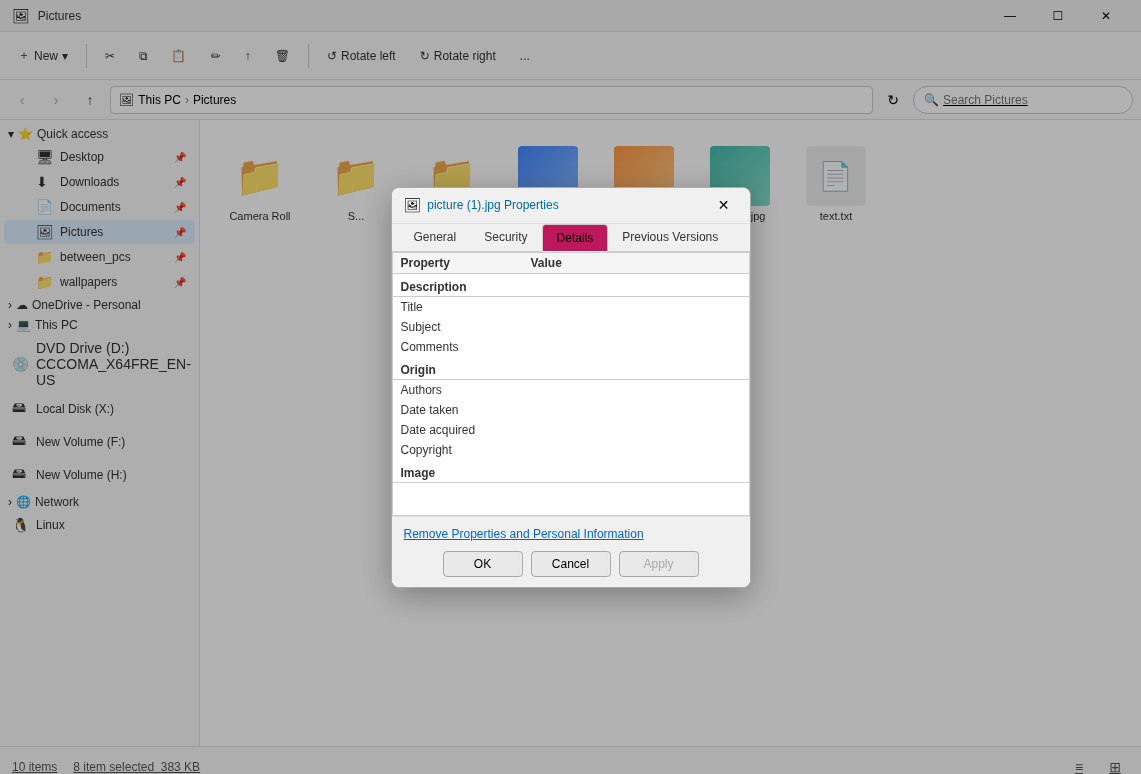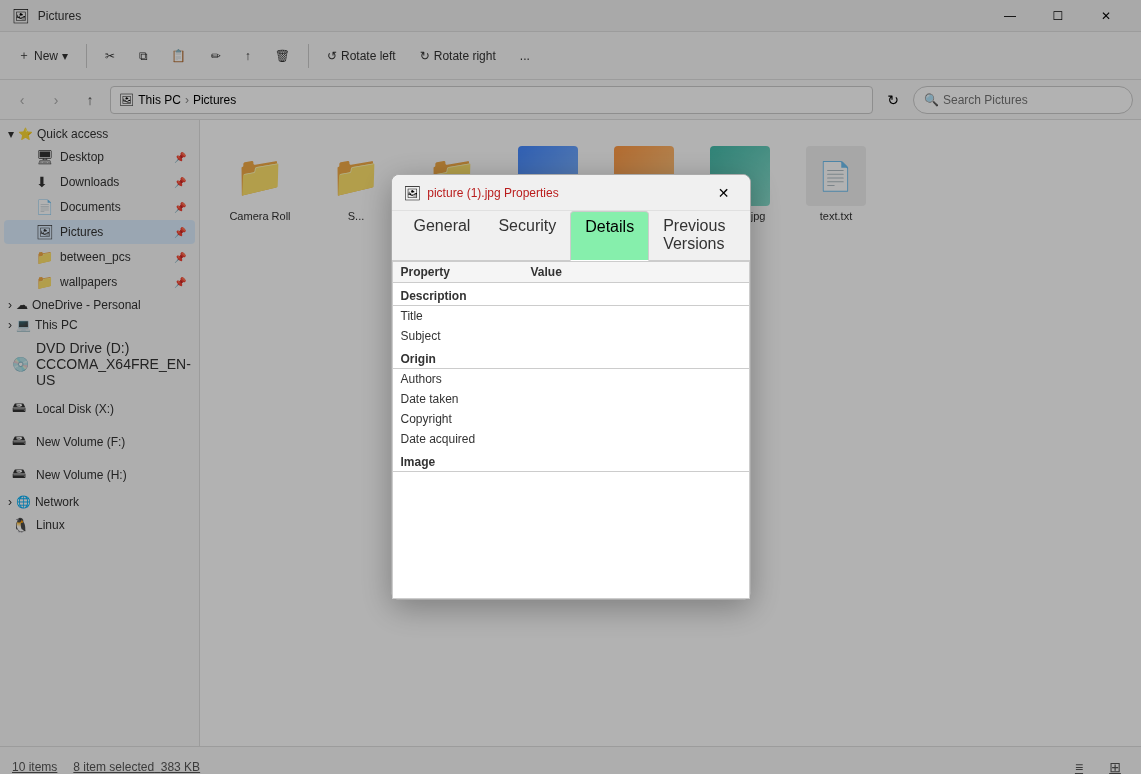--- a/index.html
+++ b/index.html
@@ -62,21 +62,21 @@
       border-radius: 4px; padding: 0 8px; display: flex; align-items: center;
       font-size: 12px; gap: 4px;
     }
     .path-sep { color: #888; }
     .search-box {
       width: 220px; height: 28px; border: 1px solid #ccc; border-radius: 14px;
       padding: 0 10px; font-size: 12px; background: white;
       display: flex; align-items: center; gap: 4px;
     }
     .search-input {
-      border: none; outline: none; background: transparent; font-size: 12px; flex: 1;
+      border: none; outline: none; background: transparent; font-size: 12px; flex: 1; text-decoration: underline;
     }
     .refresh-btn {
       width: 28px; height: 28px; border: none; background: transparent;
       border-radius: 4px; cursor: pointer; font-size: 14px;
       display: flex; align-items: center; justify-content: center;
     }
 
     
     .main-layout {
       display: flex;
@@ -164,40 +164,40 @@
     .modal-title-bar {
       background: #f0f0f0;
       border-radius: 8px 8px 0 0;
       height: 36px;
       display: flex;
       align-items: center;
       padding: 0 12px;
       border-bottom: 1px solid #e0e0e0;
     }
     .modal-icon { font-size: 14px; margin-right: 6px; }
-    .modal-title-text { font-size: 12px; color: #b91c1c; flex: 1; }
+    .modal-title-text { font-size: 12px; color: #0369a1; flex: 1; }
     .modal-close {
       width: 28px; height: 28px; border: none; background: transparent;
       border-radius: 4px; cursor: pointer; font-size: 14px;
       display: flex; align-items: center; justify-content: center;
     }
 
     
     .modal-tabs {
       display: flex;
       background: #f0f0f0;
       border-bottom: 1px solid #ccc;
       padding: 0 8px;
     }
     .modal-tab {
-      padding: 6px 14px; cursor: pointer; font-size: 16px; color: #333;
+      padding: 6px 14px; cursor: pointer; font-size: 12px; color: #333;
       border-bottom: 2px solid transparent; margin-bottom: -1px;
     }
     .modal-tab.active {
-      background: #86efac;
+      background: #be185d;
       border: 1px solid #ccc;
       border-bottom: 1px solid white;
       border-radius: 4px 4px 0 0;
       color: #000;
     }
 
     
     .modal-body { background: white; padding: 0; }
     .props-table { width: 100%; border-collapse: collapse; font-size: 12px; }
     .props-table td { padding: 3px 8px; vertical-align: middle; }
@@ -213,21 +213,21 @@
       display: flex; align-items: center; gap: 4px;
     }
     .tags-input {
       border: 1px solid #cc0000;
       background: white; color: #333;
       padding: 1px 4px; font-size: 12px;
       outline: none; width: 100%;
     }
 
     .scroll-area {
-      height: 338px;
+      height: 264px;
       overflow-y: auto;
       border: 1px solid #ccc;
       margin: 0;
     }
     .scroll-area::-webkit-scrollbar { width: 8px; }
     .scroll-area::-webkit-scrollbar-track { background: #f0f0f0; }
     .scroll-area::-webkit-scrollbar-thumb { background: #bbb; border-radius: 4px; }
 
     .modal-footer {
       padding: 10px 12px;
@@ -499,44 +499,56 @@
             </tr>
             <tr>
               <td>Title</td>
               <td></td>
             </tr>
             <tr>
               <td>Subject</td>
               <td></td>
             </tr>
 
+            <tr>
+              <td>Comments</td>
+              <td></td>
+            </tr>
 
             <tr class="props-section-header">
               <td colspan="2">Origin</td>
             </tr>
             <tr>
               <td>Authors</td>
               <td></td>
             </tr>
             <tr>
               <td>Date taken</td>
               <td></td>
             </tr>
             <tr>
+              <td>Date acquired</td>
+              <td></td>
+            </tr>
+            <tr>
               <td>Copyright</td>
-              <td></td>
-            </tr>
-            <tr>
-              <td>Date acquired</td>
               <td></td>
             </tr>
 
             <tr class="props-section-header">
               <td colspan="2">Image</td>
             </tr>
 
           </tbody>
         </table>
       </div>
     </div>
 
+    <div class="modal-footer">
+      <a class="modal-link">Remove Properties and Personal Information</a>
+      <div class="modal-buttons">
+        <button class="modal-btn">OK</button>
+        <button class="modal-btn">Cancel</button>
+        <button class="modal-btn disabled">Apply</button>
+      </div>
+    </div>
   </div>
 </div>
 
 </body></html>

